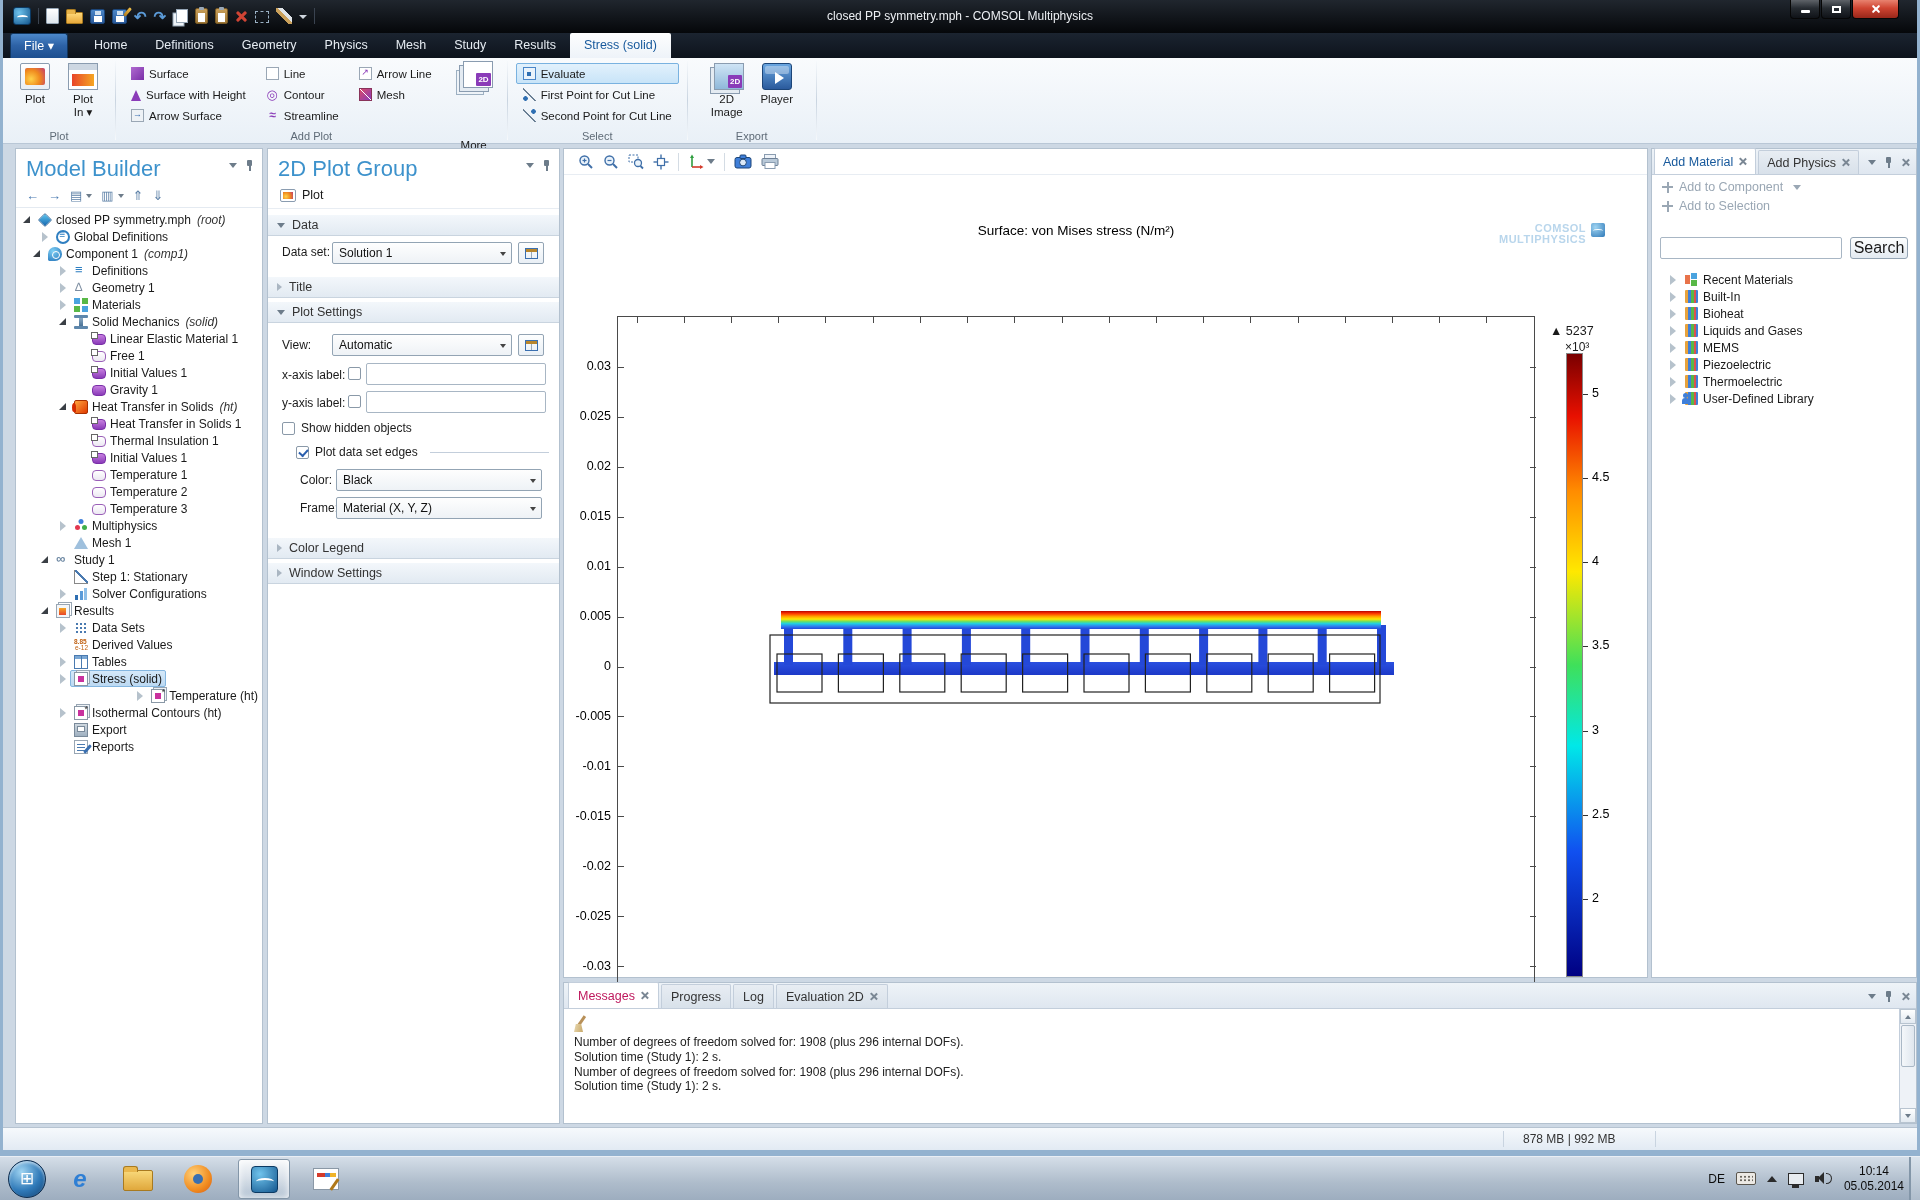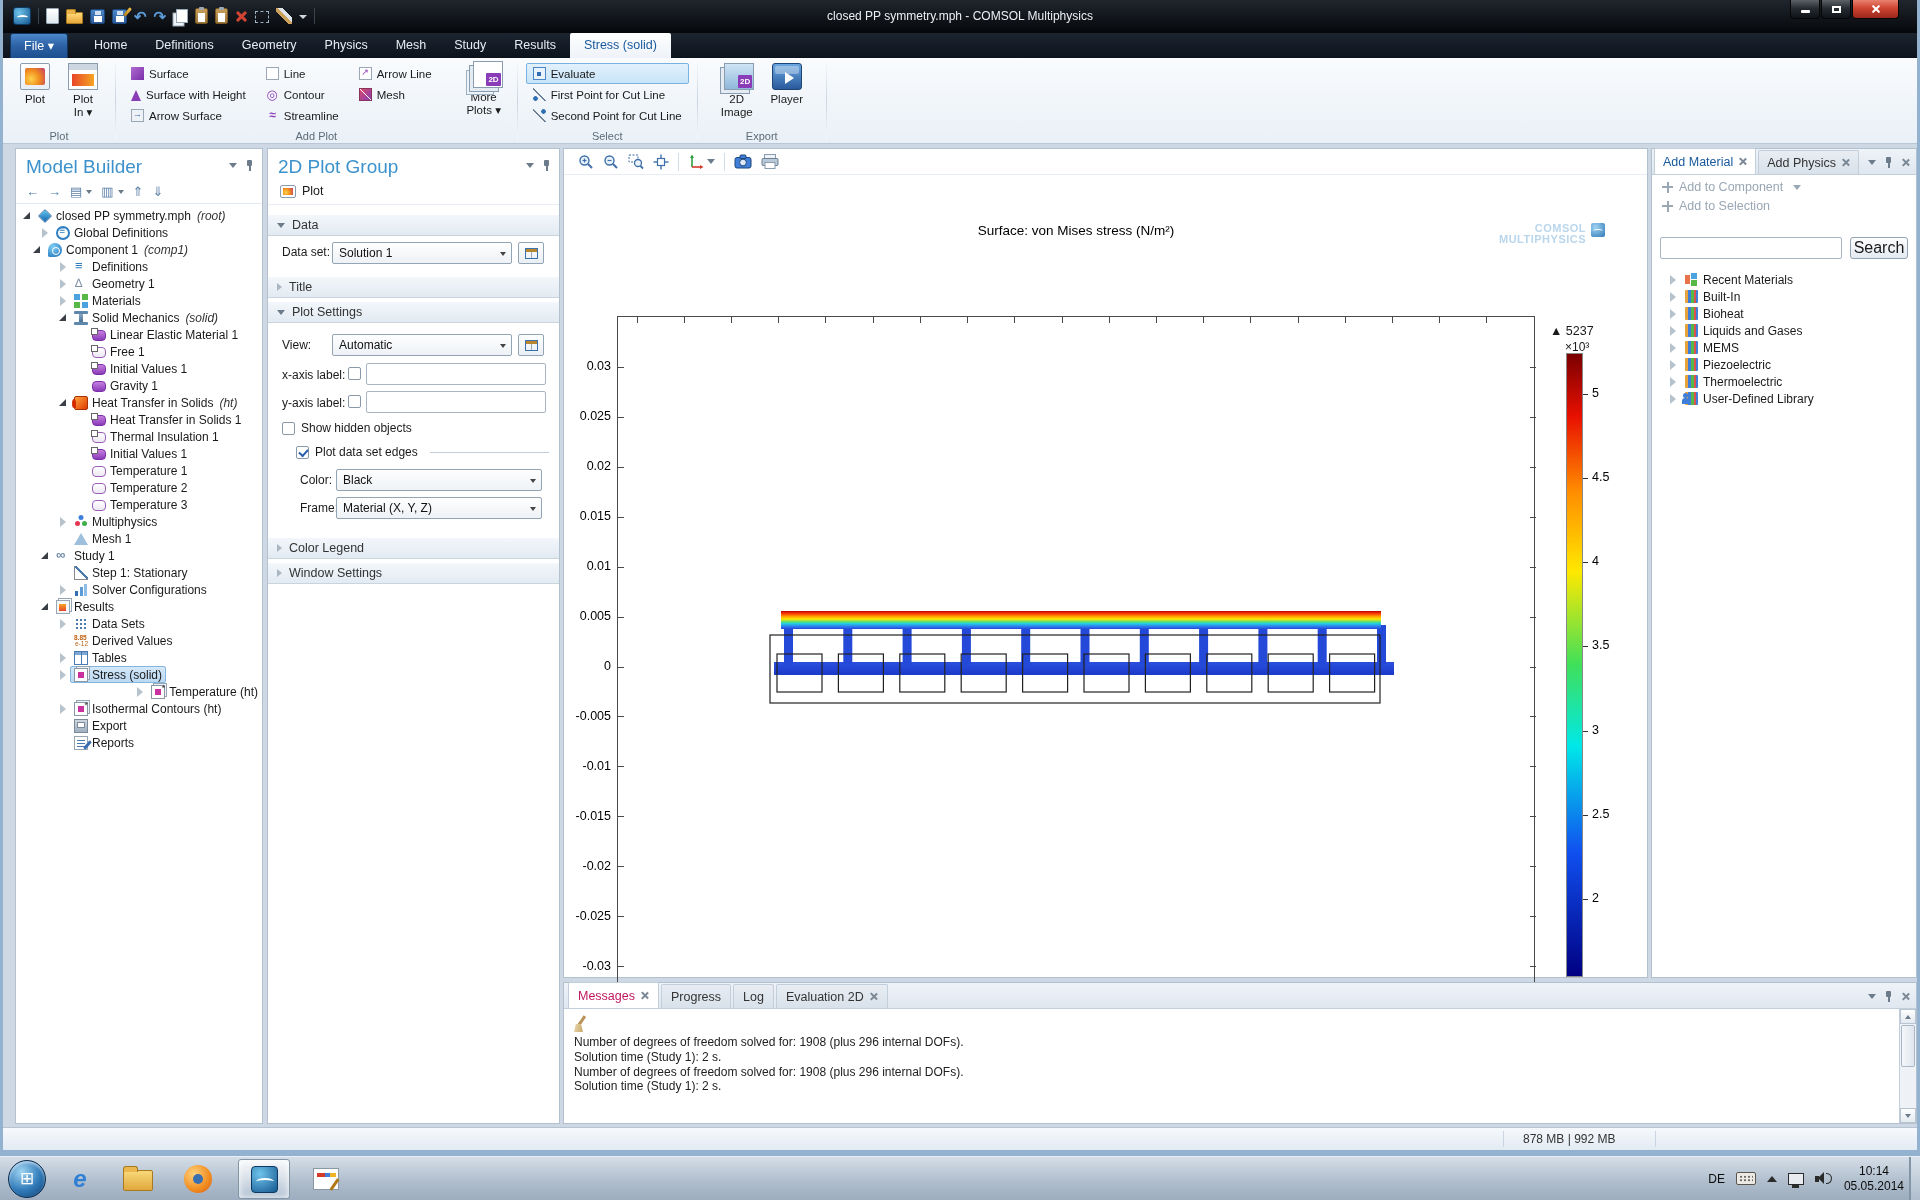--- a/index.html
+++ b/index.html
@@ -88,21 +88,21 @@
   .bi-more { background:#fff; border:1px solid #8a9cb0; box-shadow:-4px 4px 0 -1px #e4ebf2,-4px 4px 0 0 #8a9cb0,-8px 8px 0 -2px #eef3f8,-8px 8px 0 -1px #9db0c2; margin-left:8px; margin-top:-2px;}
   .bi-more::after { content:"2D"; position:absolute; right:1px; bottom:1px; font-size:8px; font-weight:bold; color:#fff; background:#8a3bb8; padding:0 2px; border-radius:1px;}
   .bi-image { background:linear-gradient(#cfe4f5,#8fb8da); border:1px solid #8a9cb0; box-shadow:-4px 4px 0 -1px #e4ebf2,-4px 4px 0 0 #8a9cb0; margin-left:5px;}
   .bi-image::after { content:"2D"; position:absolute; right:1px; bottom:1px; font-size:8px; font-weight:bold; color:#fff; background:#8a3bb8; padding:0 2px; border-radius:1px;}
   .bi-player { background:linear-gradient(#6aa6e0,#2a5a9c); border:1px solid #1c4578; border-radius:3px; }
   .bi-player::before { content:""; position:absolute; left:2px; top:2px; right:2px; height:8px; background:rgba(255,255,255,.35); border-radius:2px;}
   .bi-player::after { content:""; position:absolute; left:12px; top:8px; width:0; height:0; border-left:9px solid #fff; border-top:6px solid transparent; border-bottom:6px solid transparent;}
 
   
   .panel { position:absolute; background:#fff; border:1px solid #b3c1cf; }
-  .panel-title { color:#3d92cc; font-size:19px; font-weight:normal; }
+  .panel-title { color:#3d92cc; font-size:22px; font-weight:normal; }
   .panel-head { position:relative; padding:7px 10px 2px 10px; }
   .head-icons { position:absolute; right:8px; top:10px; display:flex; gap:8px; align-items:center;}
   .tri-down { width:0; height:0; border-left:4px solid transparent; border-right:4px solid transparent; border-top:5px solid #6d7c8a; }
   .tri-right-sm { width:0; height:0; border-top:4px solid transparent; border-bottom:4px solid transparent; border-left:5px solid #aab6c2; }
   .pin { width:9px; height:13px; position:relative; }
   .pin::before { content:""; position:absolute; left:2px; top:1px; width:5px; height:6px; background:#6d7c8a; border-radius:1px;}
   .pin::after { content:""; position:absolute; left:4px; top:7px; width:2px; height:5px; background:#6d7c8a;}
   .xclose { width:9px; height:9px; position:relative; }
   .xclose::before,.xclose::after { content:""; position:absolute; left:4px; top:0; width:1.5px; height:9px; background:#7a8794;}
   .xclose::before{ transform:rotate(45deg);} .xclose::after{ transform:rotate(-45deg);}
@@ -382,21 +382,21 @@
       <div class="scol" style="margin-left:6px;">
         <div class="sbtn">
             <span class="si si-arrow-line"></span>
             <span>Arrow Line</span>
           </div>
         <div class="sbtn">
             <span class="si si-mesh"></span>
             <span>Mesh</span>
           </div>
       </div>
-      <div class="big-btn" style="margin-left:20px;">
+      <div class="big-btn" style="margin-left:10px;gap:48px;">
         <span class="bi bi-more"></span>
         <span>More</span>
         <span>Plots ▾</span>
       </div>
       <div class="rgroup-label">Add Plot</div>
     </div>
     <div class="rsep"></div>
 
     <div class="rgroup">
       <div class="scol">

